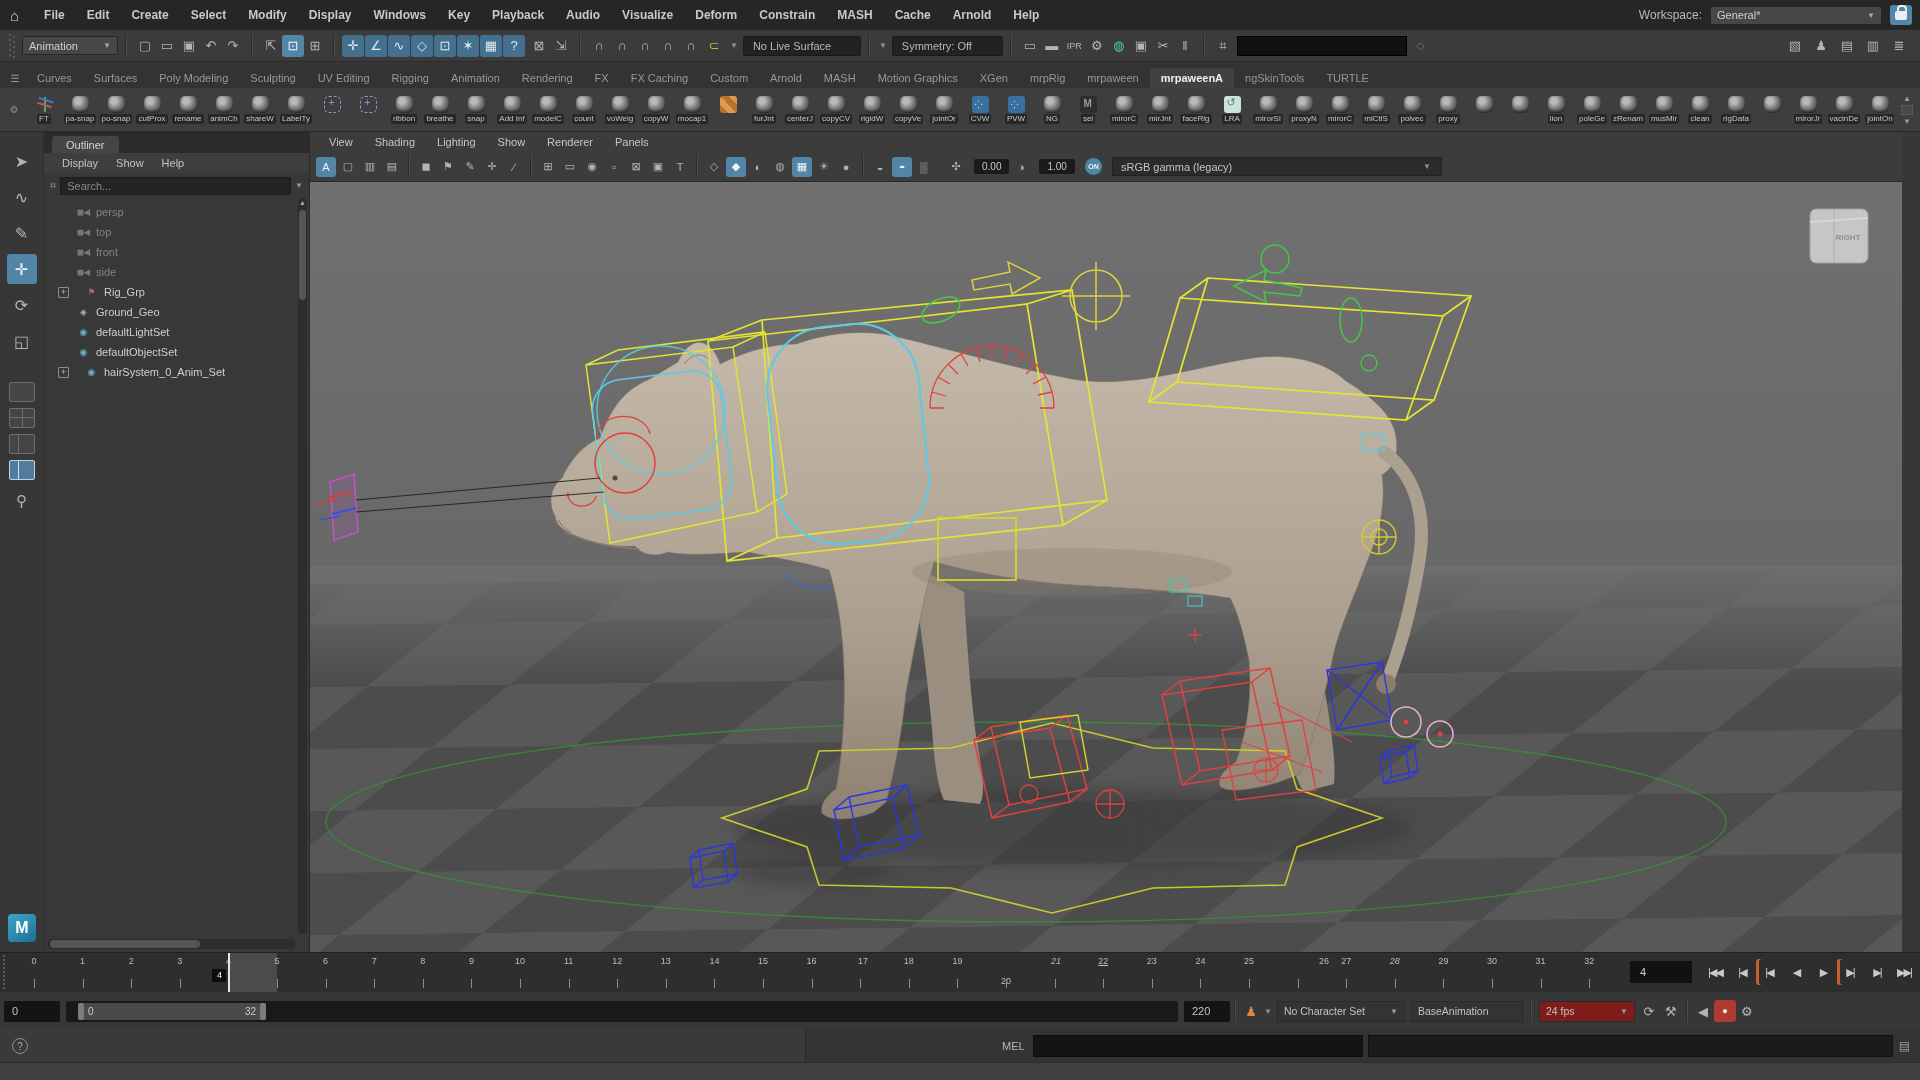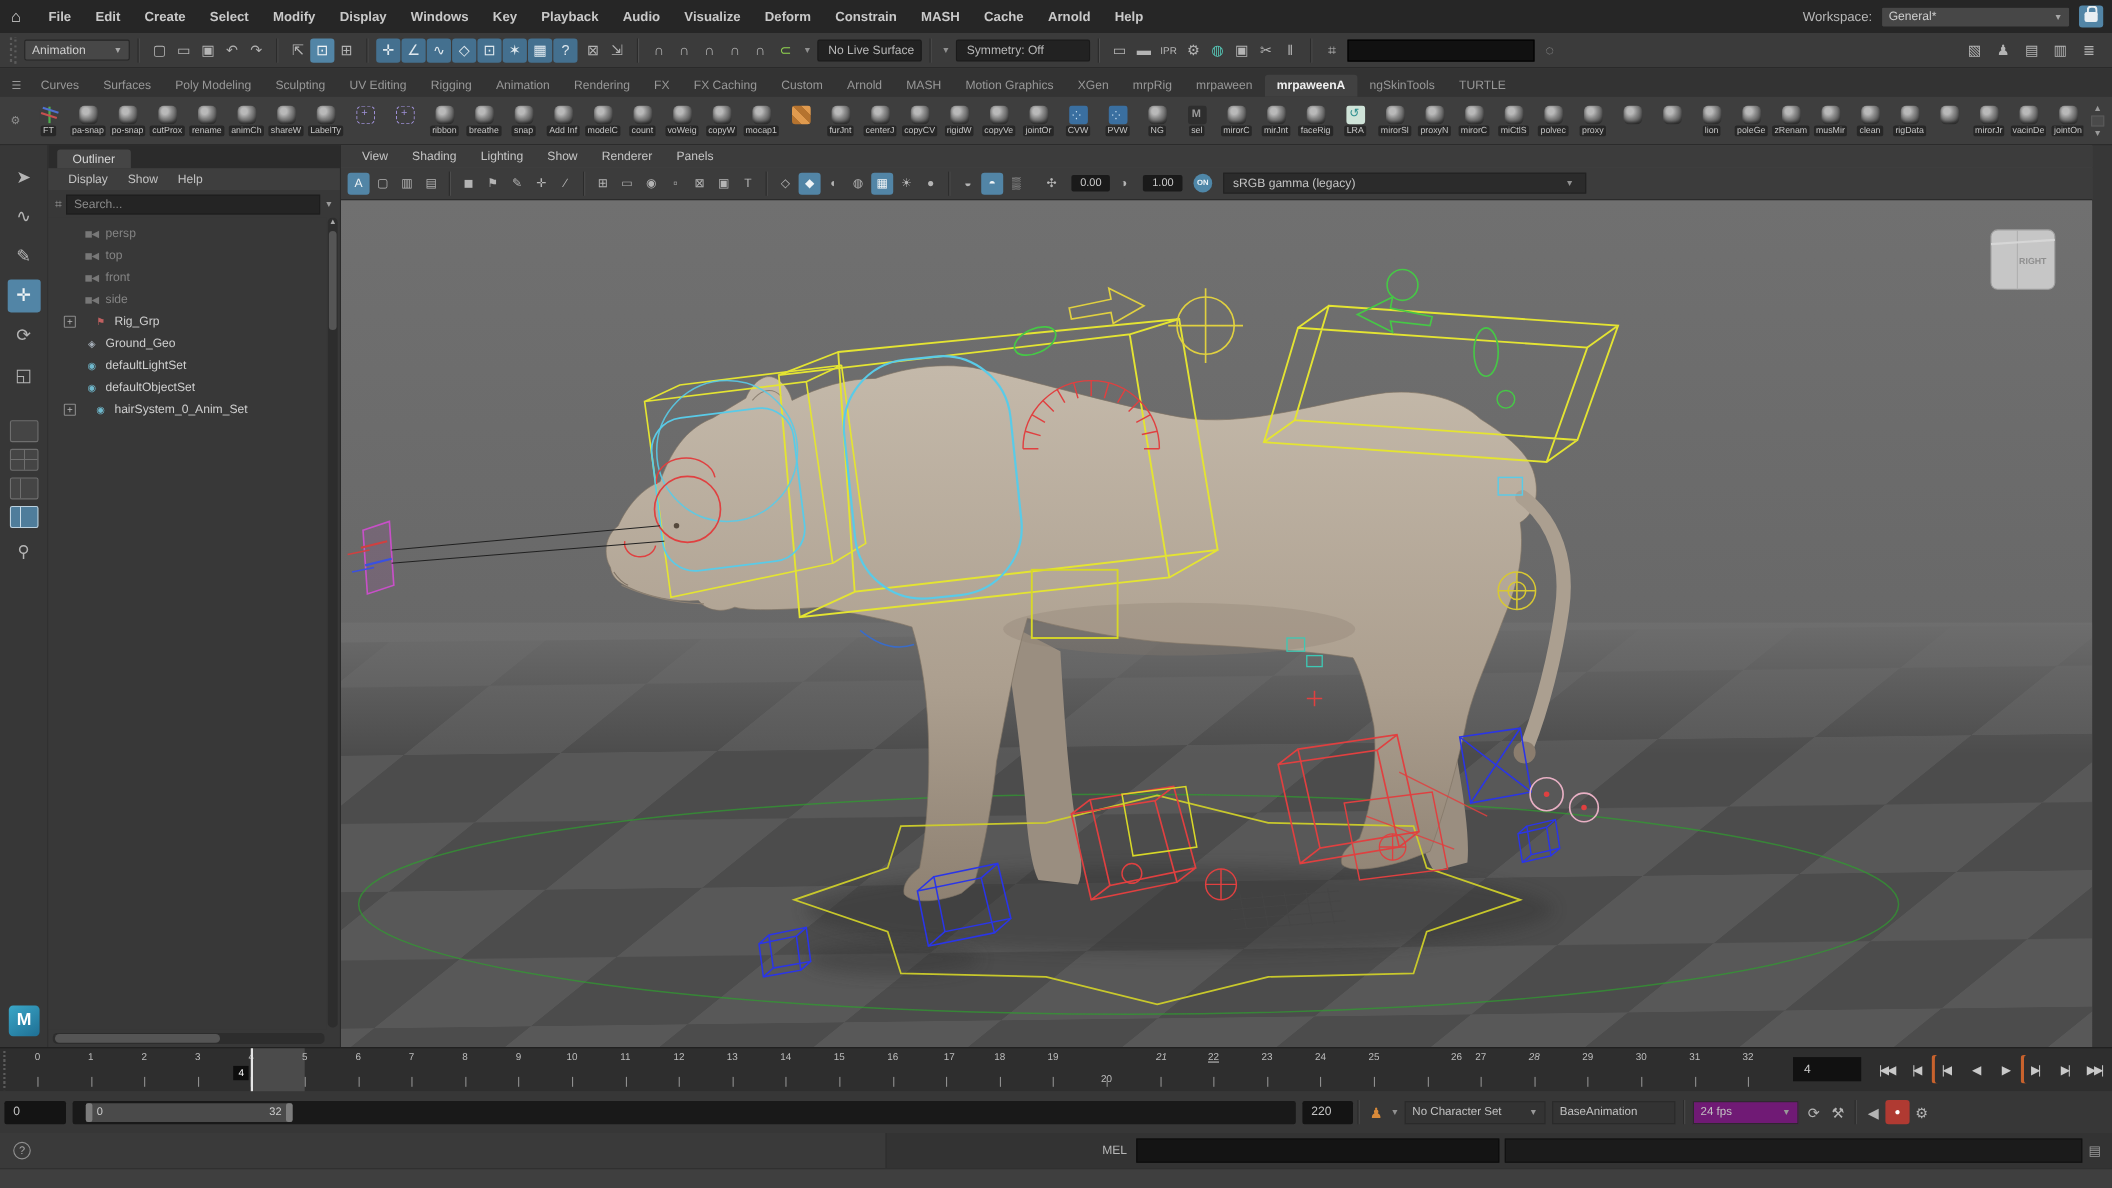--- a/index.html
+++ b/index.html
@@ -235,24 +235,24 @@
     <div class="sep"></div>
     <div class="flex" style="gap:1px">
         <span class="icon">∩</span>
         <span class="icon">∩</span>
         <span class="icon">∩</span>
         <span class="icon">∩</span>
         <span class="icon">∩</span>
         <span class="icon" style="color: rgb(143, 209, 79);">⊂</span>
       </div>
     <span class="mini-arr">▼</span>
-    <div class="tb-field" style="width:95px">No Live Surface</div>
+    <div class="tb-field" style="width:118px">No Live Surface</div>
     <div class="sep"></div>
     <span class="mini-arr">▼</span>
-    <div class="tb-field" style="width:122px">Symmetry: Off</div>
+    <div class="tb-field" style="width:111px">Symmetry: Off</div>
     <div class="sep"></div>
     <div class="flex">
         <span class="icon">▭</span>
         <span class="icon">▬</span>
         <span class="icon w">IPR</span>
         <span class="icon">⚙</span>
         <span class="icon" style="color: rgb(87, 200, 184);">◍</span>
         <span class="icon">▣</span>
         <span class="icon">✂</span>
         <span class="icon">‖</span>
@@ -911,21 +911,21 @@
     <span class="icon" id="char-icon" style="color:#d98a3a">♟</span>
     <span class="mini-arr">▼</span>
     <div class="rr-combo" style="width:128px">
       <span>No Character Set</span>
         <span class="arr">▼</span>
     </div>
     <div class="rr-combo" style="width:112px">
       <span>BaseAnimation</span>
     </div>
     <div class="sep"></div>
-    <div class="rr-combo" style="width:96px;background:#701a75">
+    <div class="rr-combo" style="width:96px;background:#7f1d1d">
       <span>24 fps</span>
         <span class="arr">▼</span>
     </div>
     <div class="flex">
         <span class="icon">⟳</span>
         <span class="icon">⚒</span>
       </div>
     <div class="sep"></div>
     <div class="flex">
         <span class="icon">◀</span>

